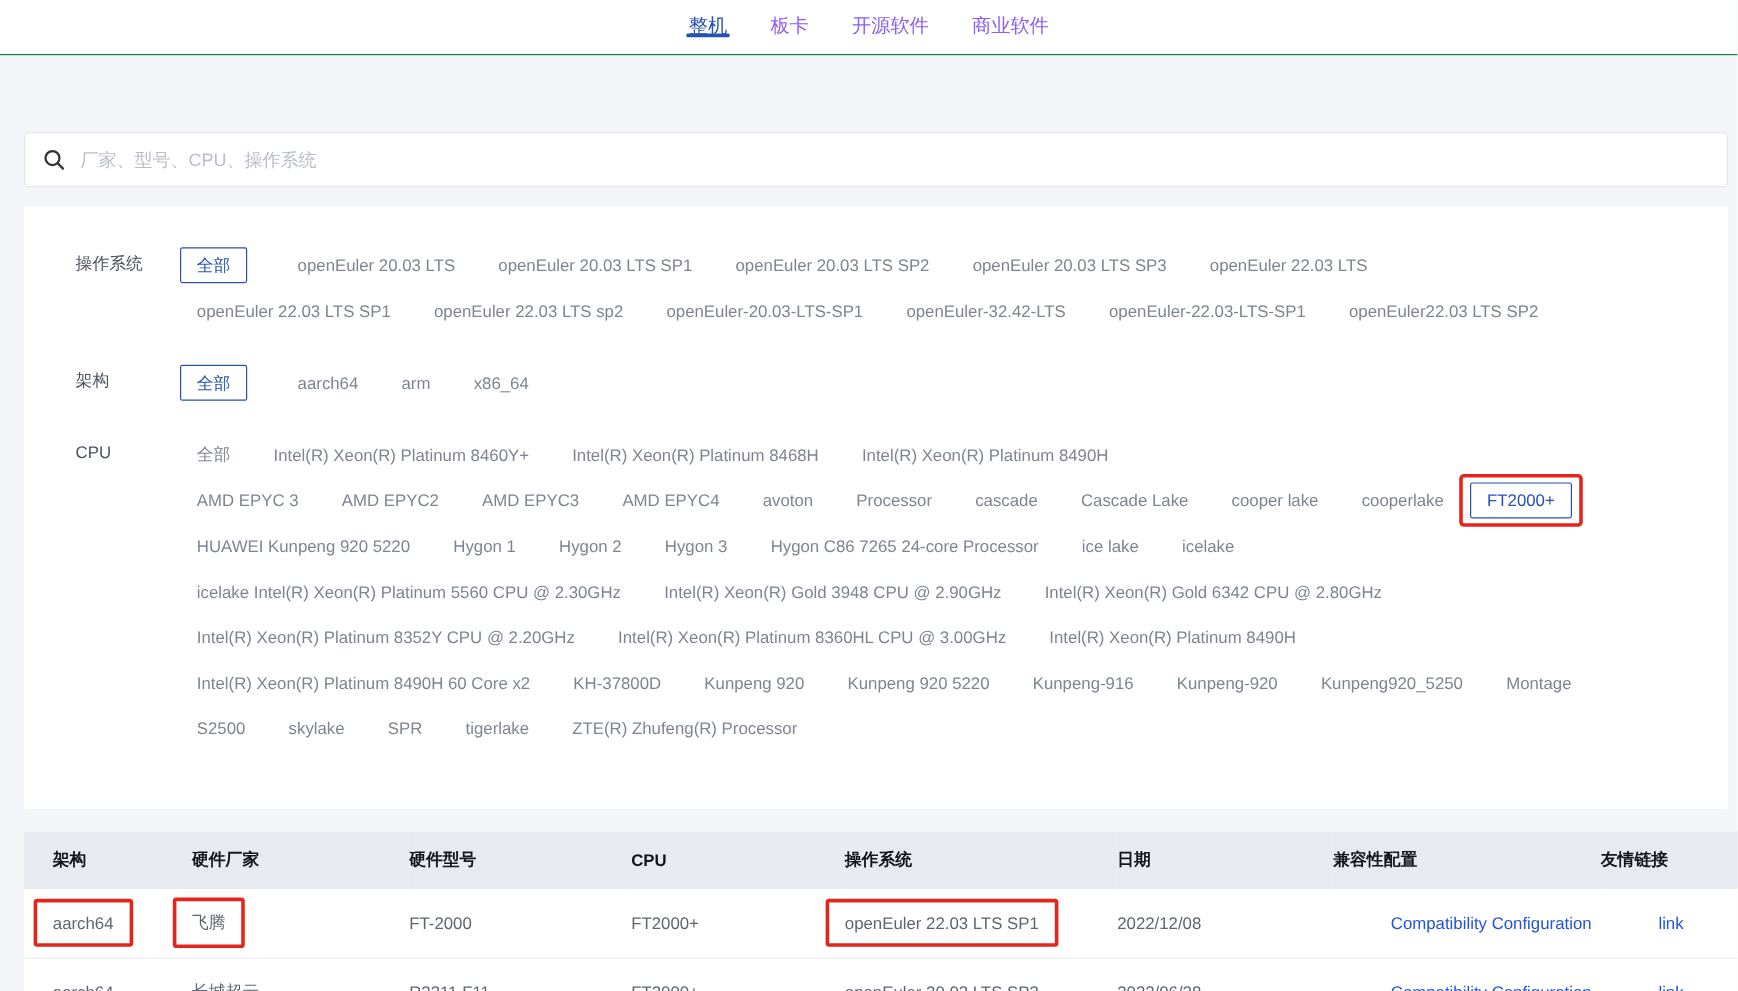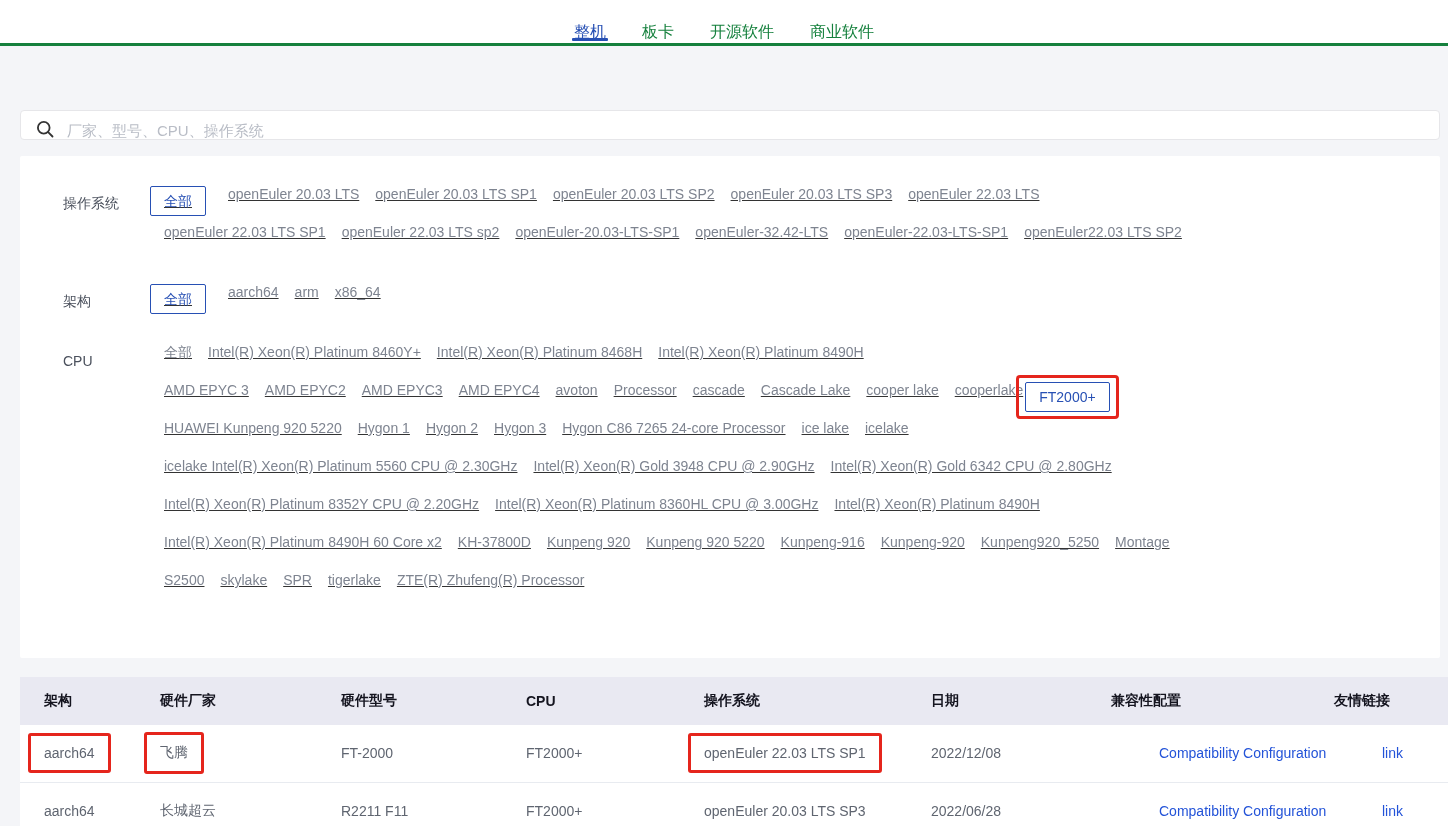--- a/index.html
+++ b/index.html
@@ -3,59 +3,58 @@
 <meta charset="utf-8">
 <style>
   * { margin:0; padding:0; box-sizing:border-box; }
   html,body { width:1448px; height:826px; overflow:hidden; }
   body {
     font-family:"Liberation Sans","DejaVu Sans",sans-serif;
     background:#f4f5f8; color:#333;
   }
   
   .topbar {
-    height:46px; background:#fff; border-bottom:3px solid #15803d;
-    display:flex; justify-content:center; align-items:flex-end; gap:32px;
+    height:46px; background:#fff; border-bottom:1px solid #15803d;
+    display:flex; justify-content:center; align-items:center; gap:32px;
   }
   .tab {
-    display:flex; align-items:center; font-size:16px; color:#15803d;
+    display:flex; align-items:center; font-size:16px; color:#8b5cf6;
     cursor:pointer; position:relative; padding:0 2px;
   }
   .tab.active { color:#2750b4; }
   .tab.active::after {
     content:""; position:absolute; left:0; right:0; bottom:2px;
     height:3px; background:#2750b4; border-radius:1px;
   }
   
   .searchbar {
-    margin:64px 8px 0 20px; height:30px; background:#fff;
+    margin:64px 8px 0 20px; height:46px; background:#fff;
     border:1px solid #e6e6e9; border-radius:4px;
-    display:flex; align-items:flex-end; padding:0 14px;
+    display:flex; align-items:center; padding:0 14px;
   }
   .search-icon { width:20px; height:20px; margin-right:12px; flex:0 0 auto; }
   .searchbar input {
     border:none; outline:none; flex:1; font-size:15px; color:#333;
     font-family:inherit; background:transparent;
   }
   .searchbar input::placeholder { color:#b9bdc6; }
   
   .filter-panel {
     margin:16px 8px 0 20px; background:#fff; border-radius:2px;
     padding:30px 30px 26px 43px; min-height:484px;
   }
   .filter-group { display:flex; margin-bottom:22px; }
   .filter-label {
     width:101px; flex:0 0 101px; font-size:14px; color:#4a505c;
     padding-top:9px;
   }
   .filter-rows { flex:1; }
   .filter-row {
-    display:flex; align-items:flex-start; gap:16px; min-height:38px;
+    display:flex; align-items:center; gap:36px; min-height:38px;
     flex-wrap:nowrap;
-    text-decoration:underline;
   }
   .opt { font-size:14px; color:#7e8490; cursor:pointer; white-space:nowrap; }
   .chip {
     display:inline-block; border:1px solid #2750b4; color:#2750b4;
     padding:4px 13px; border-radius:2px; font-size:14px; line-height:20px;
     margin-left:-14px; cursor:pointer; background:#fff; white-space:nowrap;
   }
   .filter-row .chip + .opt { margin-left:6px; }
   
   .ann { position:relative; display:inline-block; }

